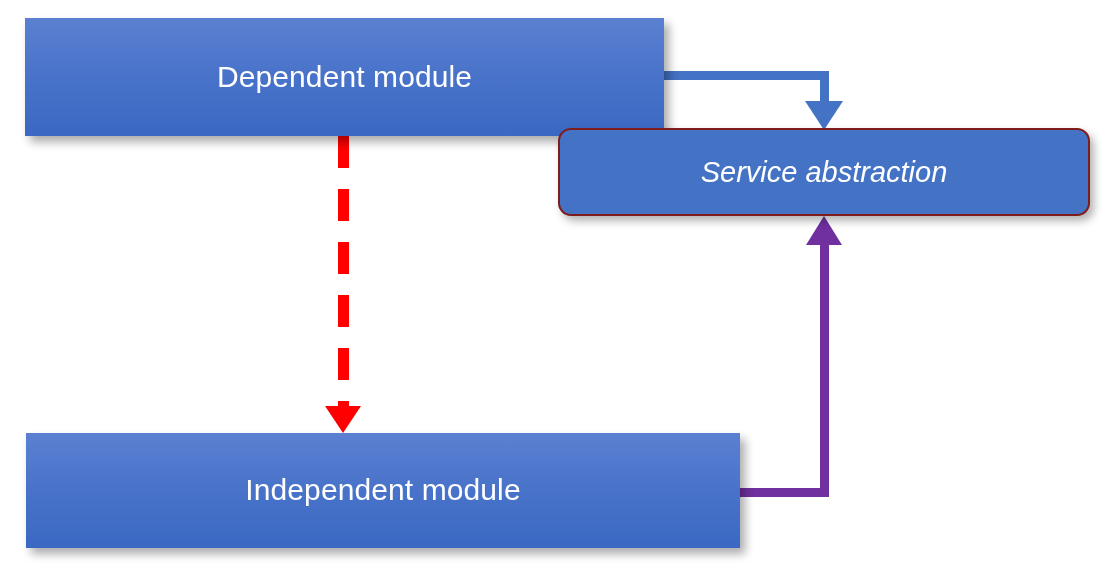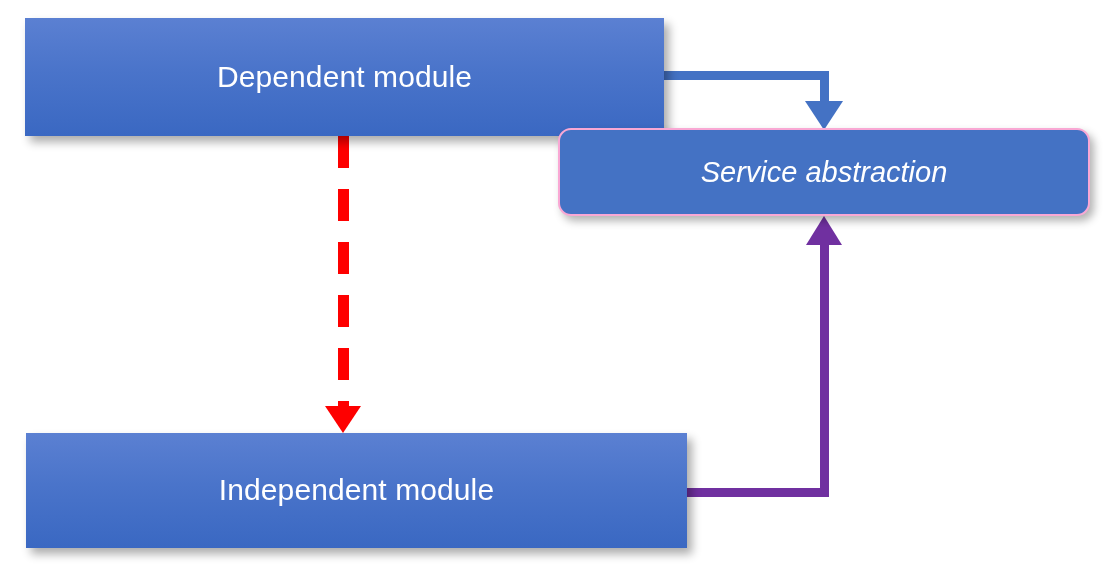--- a/index.html
+++ b/index.html
@@ -45,34 +45,34 @@
 
   #box-dependent {
     left: 25px;
     top: 18px;
     width: 639px;
     height: 118px;
   }
   #box-independent {
     left: 26px;
     top: 433px;
-    width: 661px;
+    width: 714px;
     height: 115px;
   }
 
   
   #box-service-abstraction {
     position: absolute;
     box-sizing: border-box;
     left: 558px;
     top: 128px;
     width: 532px;
     height: 88px;
     background: #4472c4;
-    border: 2px solid #f9a8d4;
+    border: 2px solid #7f1d1d;
     border-radius: 13px;
     display: flex;
     align-items: center;
     justify-content: center;
     box-shadow: 4px 5px 8px rgba(0, 0, 0, 0.30);
     z-index: 4;
   }
   #box-service-abstraction .line {
     font-size: 29px;
     font-style: italic;

